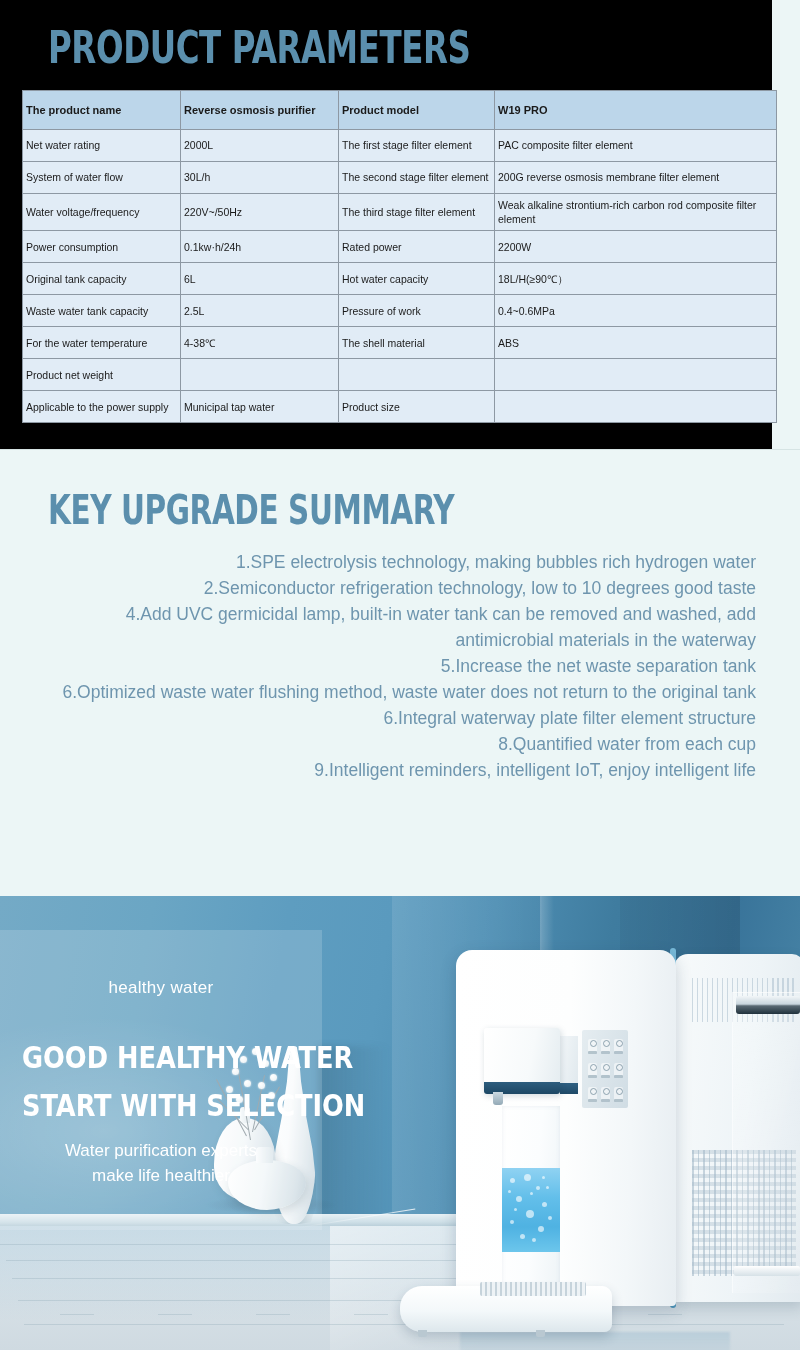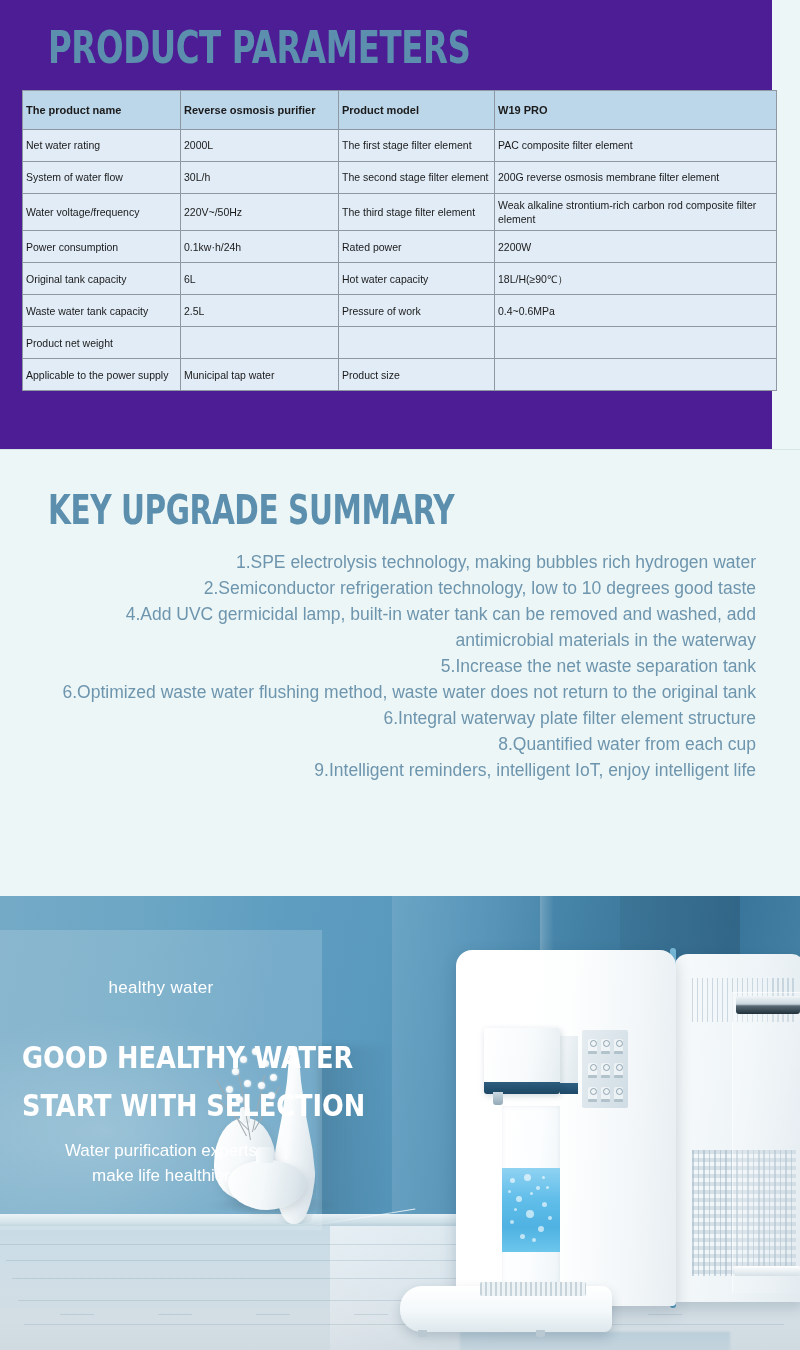--- a/index.html
+++ b/index.html
@@ -7,21 +7,21 @@
     width:800px;height:1350px;
     background:#ecf6f6;
     font-family:"Liberation Sans", sans-serif;
     overflow:hidden;
     position:relative;
   }
 
   
   #params-section{
     position:absolute;left:0;top:0;width:772px;height:450px;
-    background:#4c1d95;
+    background:#000000;
   }
   .section-title{
     font-family:"Liberation Sans Narrow","DejaVu Sans Condensed","Liberation Sans",sans-serif;
     font-weight:bold;
     color:#5b8fad;
     letter-spacing:-0.5px;
     transform:scaleX(0.82);
     transform-origin:left center;
     white-space:nowrap;
   }
@@ -390,20 +390,26 @@
           <td>Original tank capacity</td>
           <td>6L</td>
           <td>Hot water capacity</td>
           <td>18L/H(≥90℃）</td>
         </tr>
         <tr class="body">
           <td>Waste water tank capacity</td>
           <td>2.5L</td>
           <td>Pressure of work</td>
           <td>0.4~0.6MPa</td>
+        </tr>
+        <tr class="body">
+          <td>For the water temperature</td>
+          <td>4-38℃</td>
+          <td>The shell material</td>
+          <td>ABS</td>
         </tr>
         <tr class="body">
           <td>Product net weight</td>
           <td></td>
           <td></td>
           <td></td>
         </tr>
         <tr class="body">
           <td>Applicable to the power supply</td>
           <td>Municipal tap water</td>

